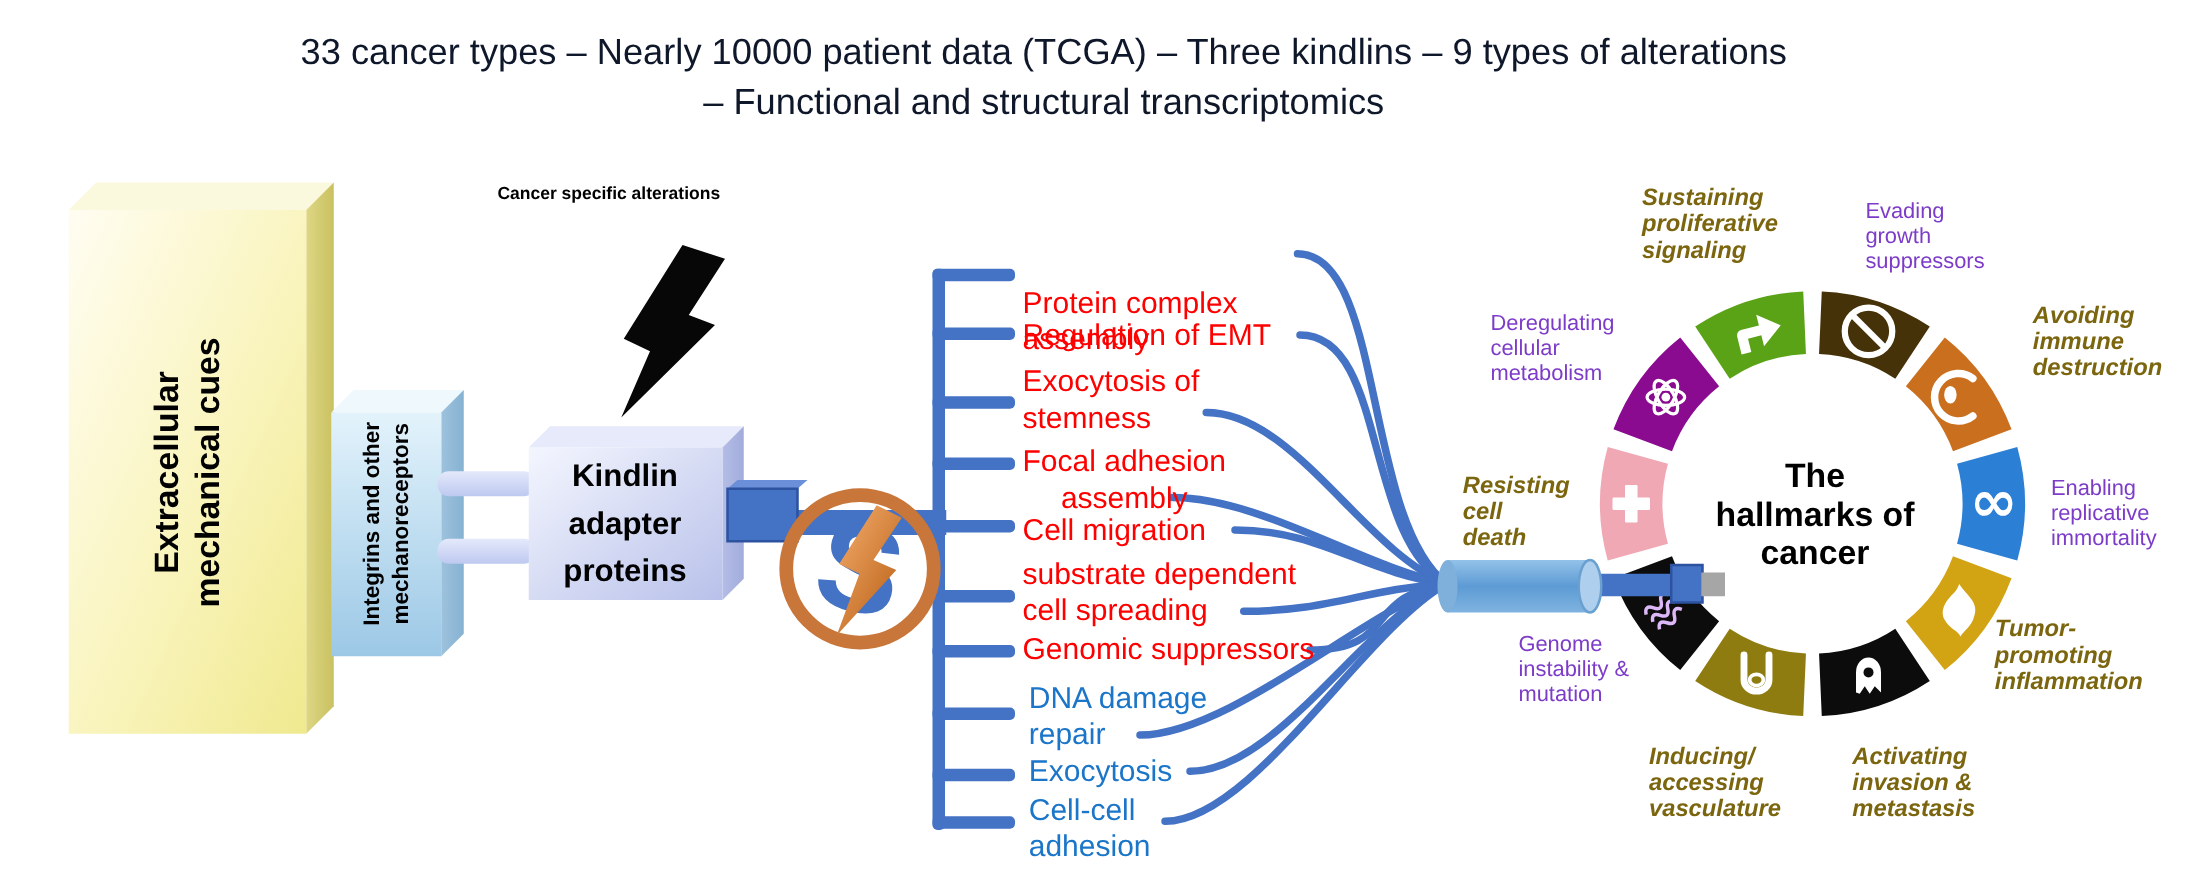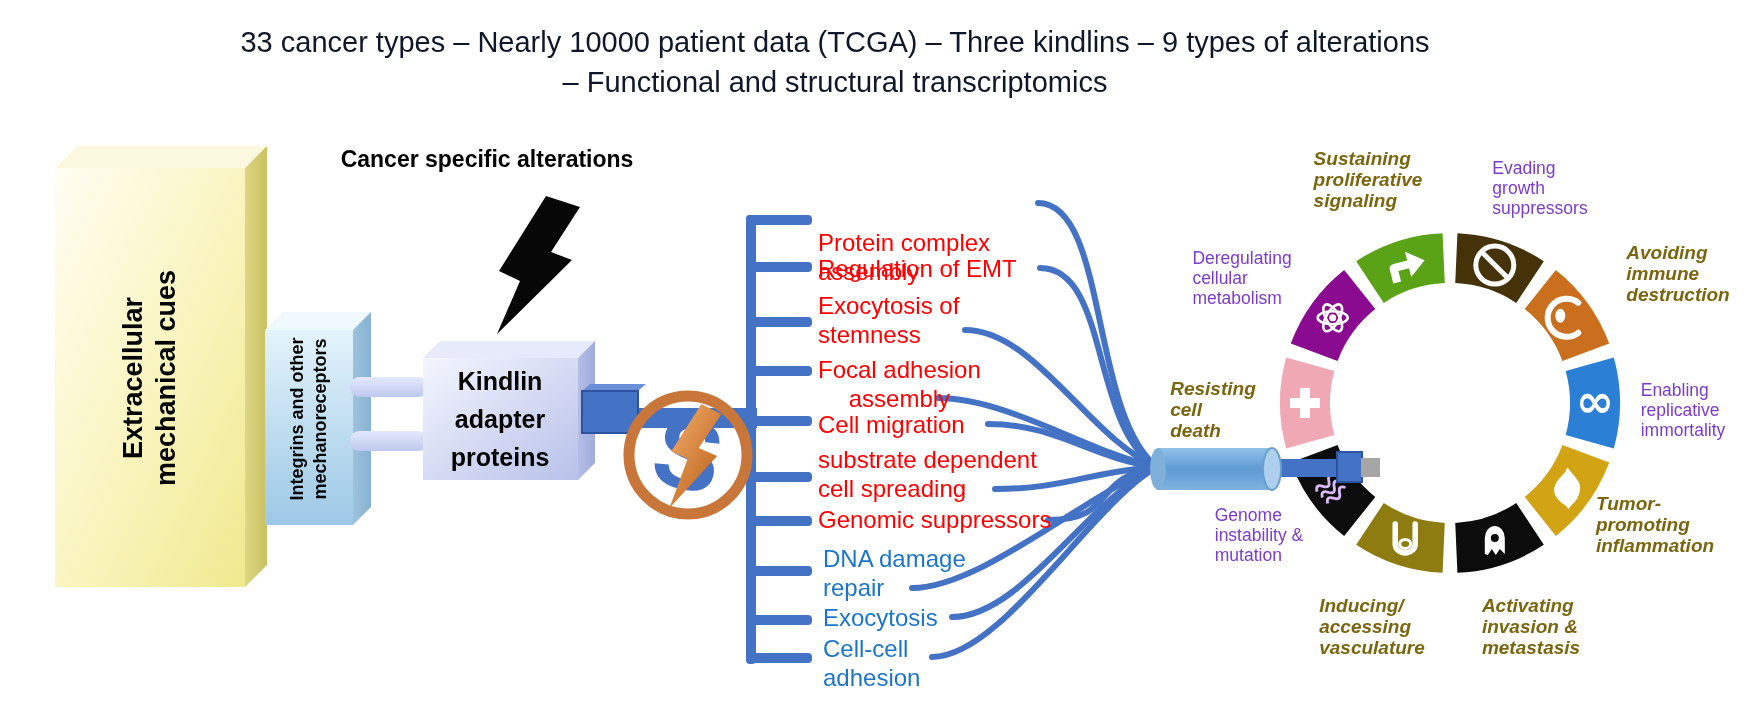--- a/index.html
+++ b/index.html
@@ -3,21 +3,21 @@
 <meta charset="utf-8">
 <style>
   html,body{margin:0;padding:0;background:#fff;}
   #canvas{position:relative;width:1750px;height:714px;background:#fff;overflow:hidden;
           font-family:"Liberation Sans",sans-serif;}
   #scene{position:absolute;left:0;top:0;}
   .abs{position:absolute;}
   .pre{white-space:pre-line;}
   .ctr{transform:translateX(-50%);text-align:center;}
   #title{left:835px;top:22px;width:1460px;font-size:29px;line-height:40px;color:#0f172a;text-align:center;}
-  #alterations-label{left:487px;top:146px;font-size:23px;font-weight:bold;color:#000;white-space:nowrap;}
+  #alterations-label{left:487px;top:146px;font-size:14px;font-weight:bold;color:#000;white-space:nowrap;}
   #extracellular-label{left:150px;top:378px;width:430px;font-size:27px;font-weight:bold;line-height:33px;
       color:#000;text-align:center;transform:translate(-50%,-50%) rotate(-90deg);}
   #integrins-label{left:309px;top:419px;width:230px;font-size:18px;font-weight:bold;line-height:23px;
       color:#000;text-align:center;transform:translate(-50%,-50%) rotate(-90deg);}
   #kindlin-label{left:500px;top:419px;width:170px;font-size:25px;font-weight:bold;line-height:38px;
       color:#000;text-align:center;transform:translate(-50%,-50%);}
   #wheel-center-label{left:1452px;top:412px;width:260px;font-size:27px;font-weight:bold;line-height:31px;
       color:#000;text-align:center;transform:translate(-50%,-50%);}
   .fn-item{position:absolute;left:818px;font-size:24px;line-height:29px;white-space:pre-line;}
   .fn-red{color:#ff0000;}
@@ -200,20 +200,23 @@
   <div id="extracellular-label" class="abs pre">Extracellular
 mechanical cues</div>
 
   <div id="integrins-label" class="abs pre">Integrins and other
 mechanoreceptors</div>
 
   <div id="kindlin-label" class="abs pre">Kindlin
 adapter
 proteins</div>
 
+  <div id="wheel-center-label" class="abs pre">The
+hallmarks of
+cancer</div>
 
   <div id="fn-list">
       <div class="fn-item fn-red" style="top: 188px; margin-top: 40px;">Protein complex
 assembly</div>
       <div class="fn-item fn-red" style="top: 254px;">Regulation of EMT</div>
       <div class="fn-item fn-red" style="top: 291px;">Exocytosis of
 stemness</div>
       <div class="fn-item fn-red" style="top: 355px; text-align: center;">Focal adhesion
 assembly</div>
       <div class="fn-item fn-red" style="top: 410px;">Cell migration</div>

